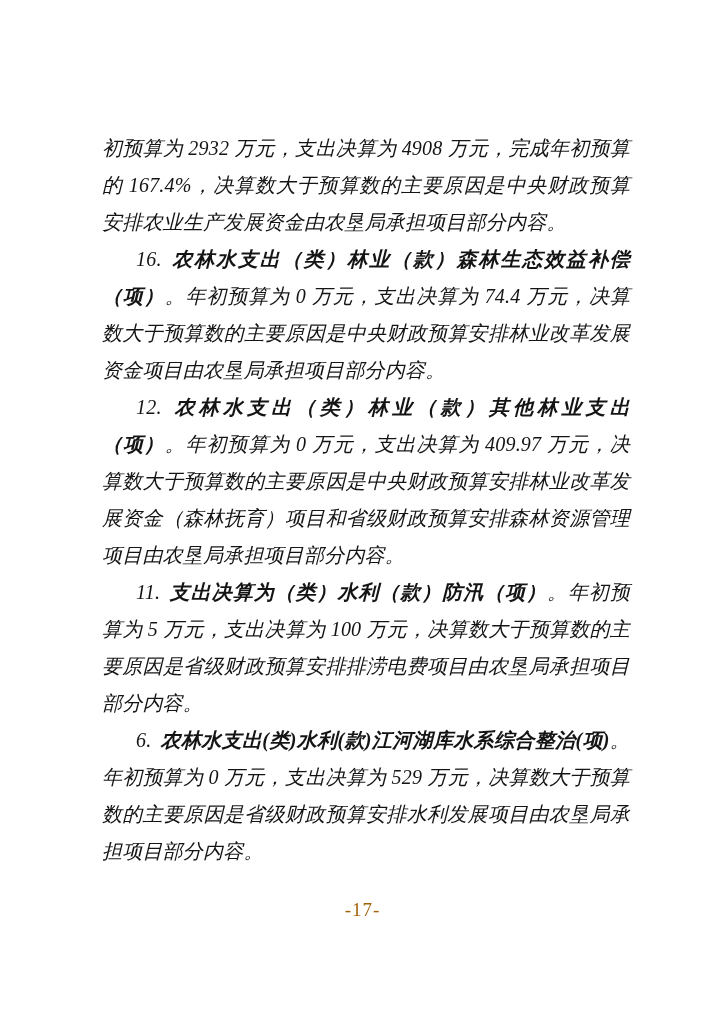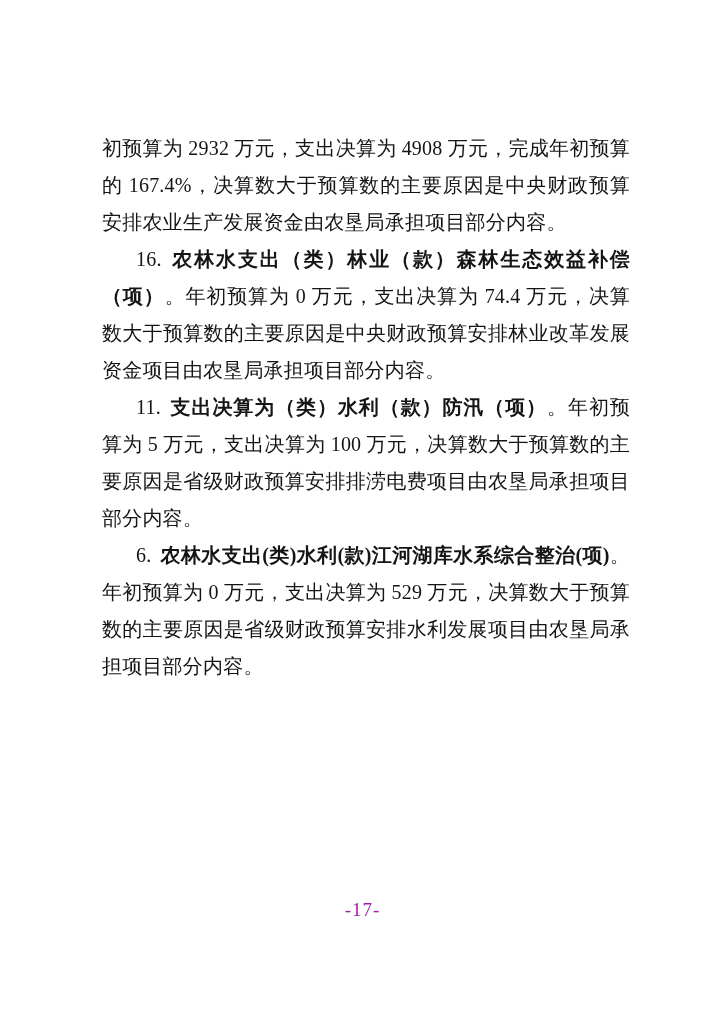--- a/index.html
+++ b/index.html
@@ -20,51 +20,52 @@
     position: absolute;
     left: 102px;
     top: 130px;
     width: 528px;
     font-size: 20px;
     line-height: 37px;
     text-align: justify;
     letter-spacing: 0.2px;
   }
 
-  .para { text-indent: 34px; }
+  .para { text-indent: 34px; font-style: italic; }
   .para.continuation { text-indent: 0; }
 
   .num { font-weight: 400; }
   .num:not(:empty) { margin-right: 9px; }
 
   .heading { font-weight: 700; }
 
   .body-text { font-weight: 400; }
 
   .footer {
     position: absolute;
     top: 899px;
     left: 0;
     width: 100%;
     text-align: center;
     font-size: 19px;
     letter-spacing: 1px;
-    color: #a21caf;
+    color: #a16207;
   }
 </style>
 </head>
 <body>
 
 <div class="page">
   <div class="content">
 
     <p class="para continuation"><span class="num"></span><span class="heading"></span><span class="body-text">初预算为 2932 万元，支出决算为 4908 万元，完成年初预算的 167.4%，决算数大于预算数的主要原因是中央财政预算安排农业生产发展资金由农垦局承担项目部分内容。</span></p>
 
     <p class="para"><span class="num">16.</span><span class="heading">农林水支出（类）林业（款）森林生态效益补偿（项）</span><span class="body-text">。年初预算为 0 万元，支出决算为 74.4 万元，决算数大于预算数的主要原因是中央财政预算安排林业改革发展资金项目由农垦局承担项目部分内容。</span></p>
 
+    <p class="para"><span class="num">12.</span><span class="heading">农林水支出（类）林业（款）其他林业支出（项）</span><span class="body-text">。年初预算为 0 万元，支出决算为 409.97 万元，决算数大于预算数的主要原因是中央财政预算安排林业改革发展资金（森林抚育）项目和省级财政预算安排森林资源管理项目由农垦局承担项目部分内容。</span></p>
 
     <p class="para"><span class="num">11.</span><span class="heading">支出决算为（类）水利（款）防汛（项）</span><span class="body-text">。年初预算为 5 万元，支出决算为 100 万元，决算数大于预算数的主要原因是省级财政预算安排排涝电费项目由农垦局承担项目部分内容。</span></p>
 
     <p class="para"><span class="num">6.</span><span class="heading">农林水支出(类)水利(款)江河湖库水系综合整治(项)</span><span class="body-text">。年初预算为 0 万元，支出决算为 529 万元，决算数大于预算数的主要原因是省级财政预算安排水利发展项目由农垦局承担项目部分内容。</span></p>
 
 
   </div>
 
   <div class="footer">-17-</div>
 </div>

